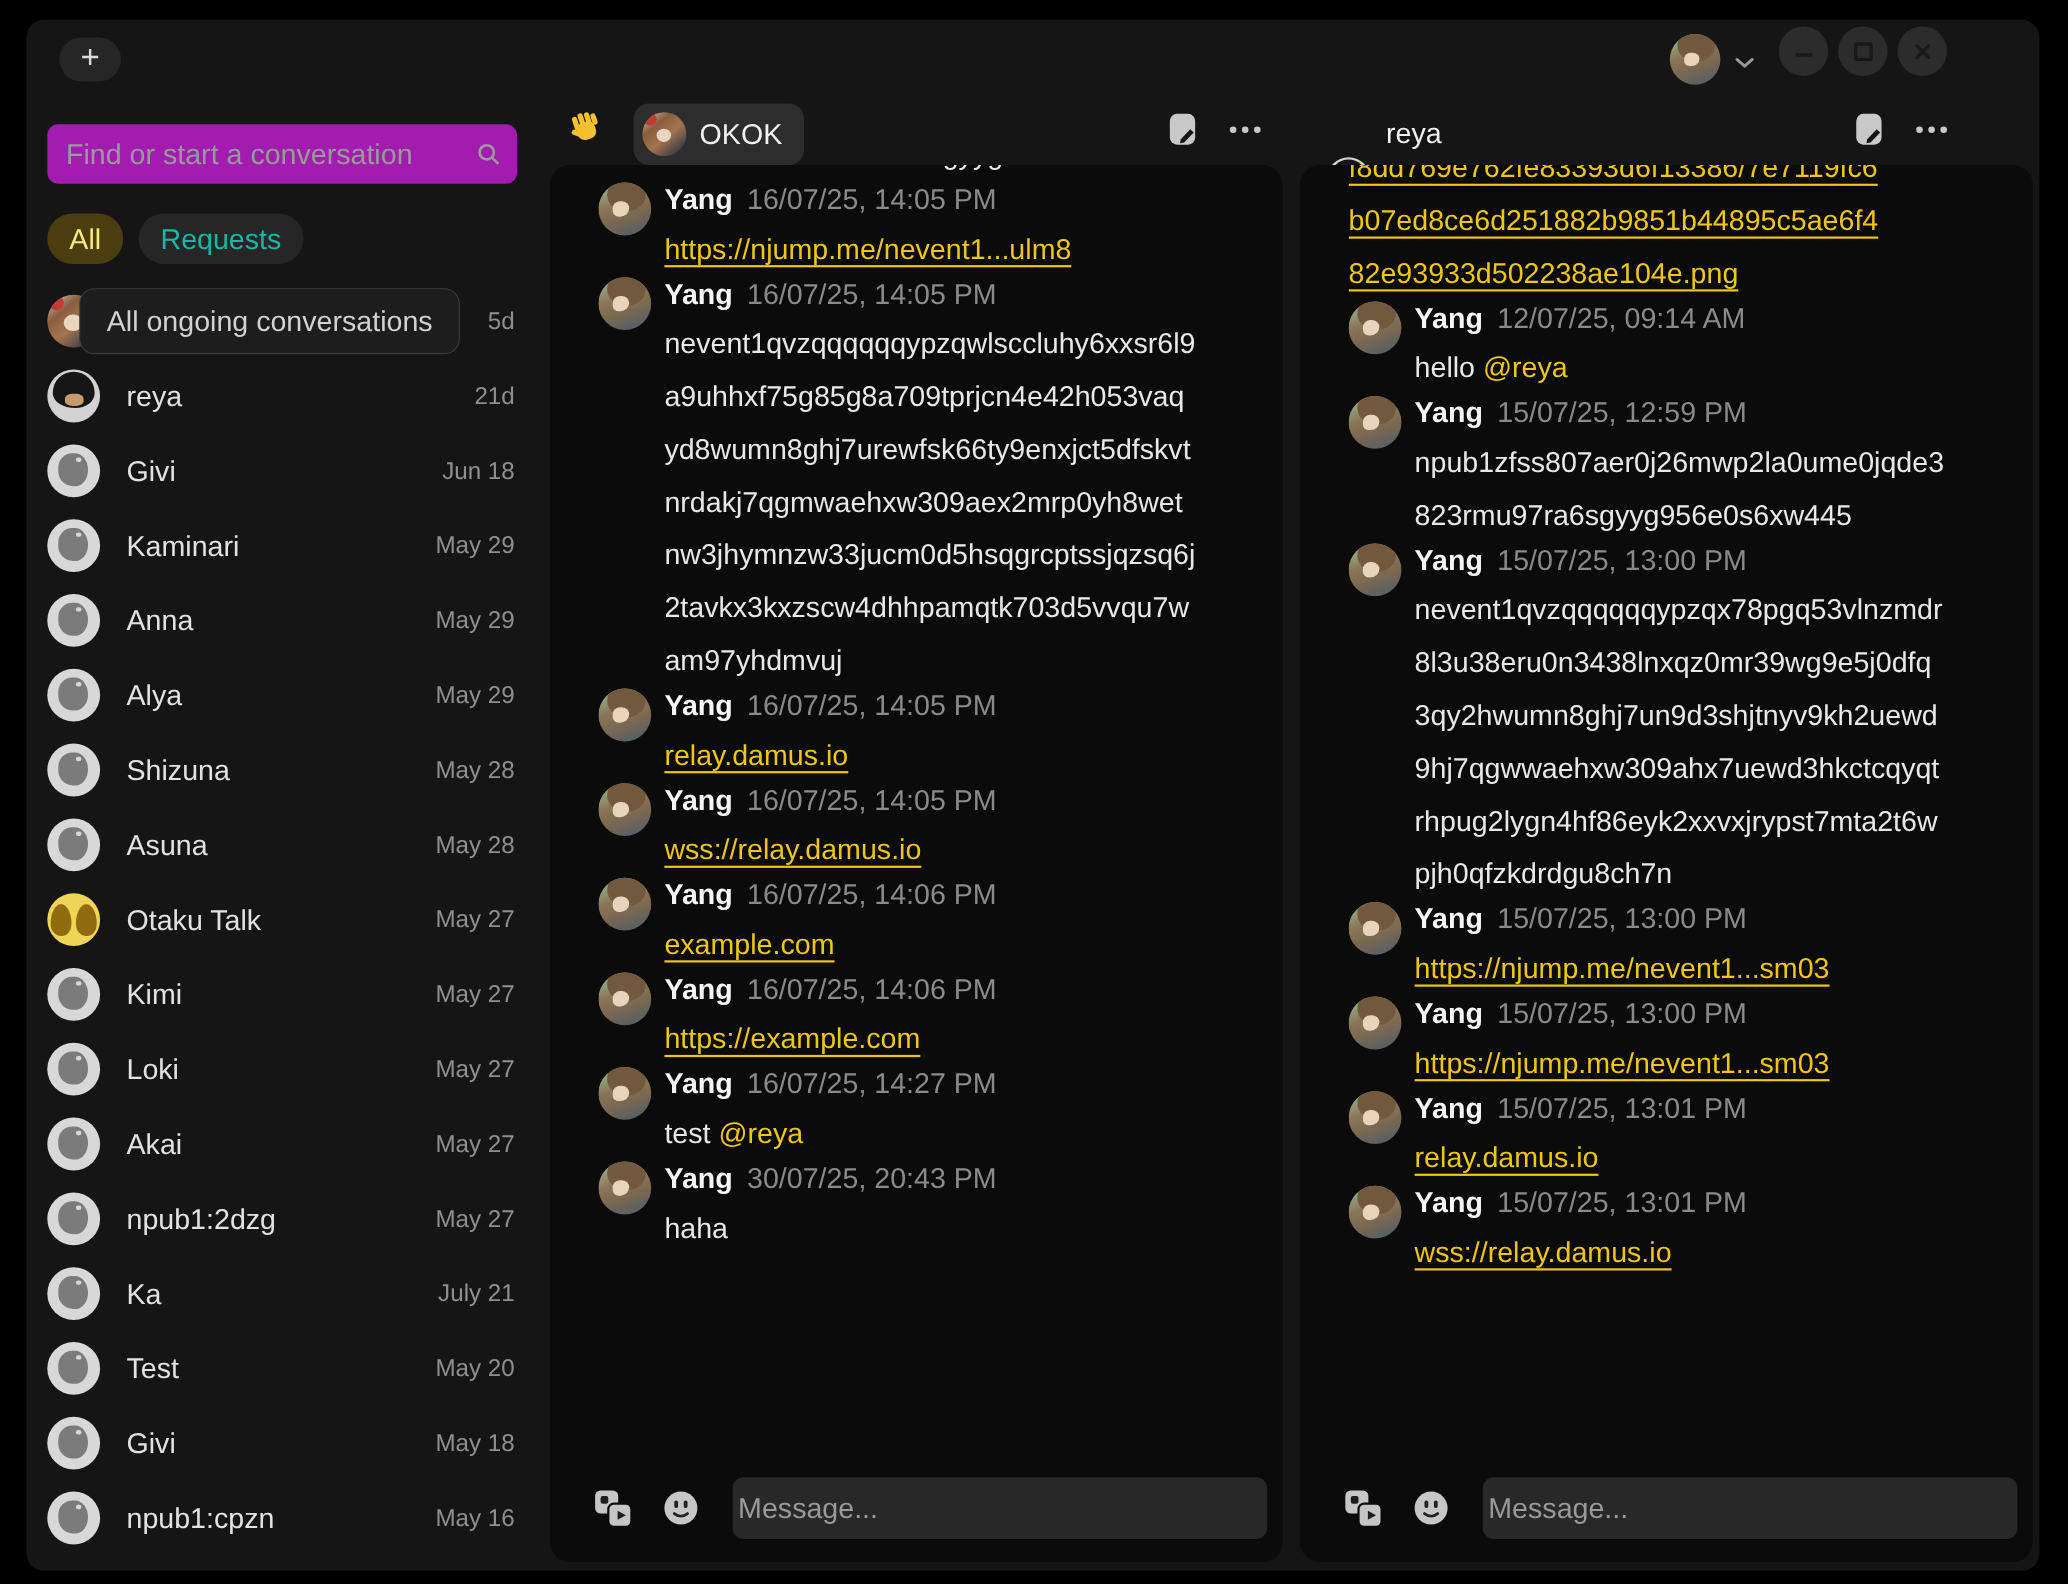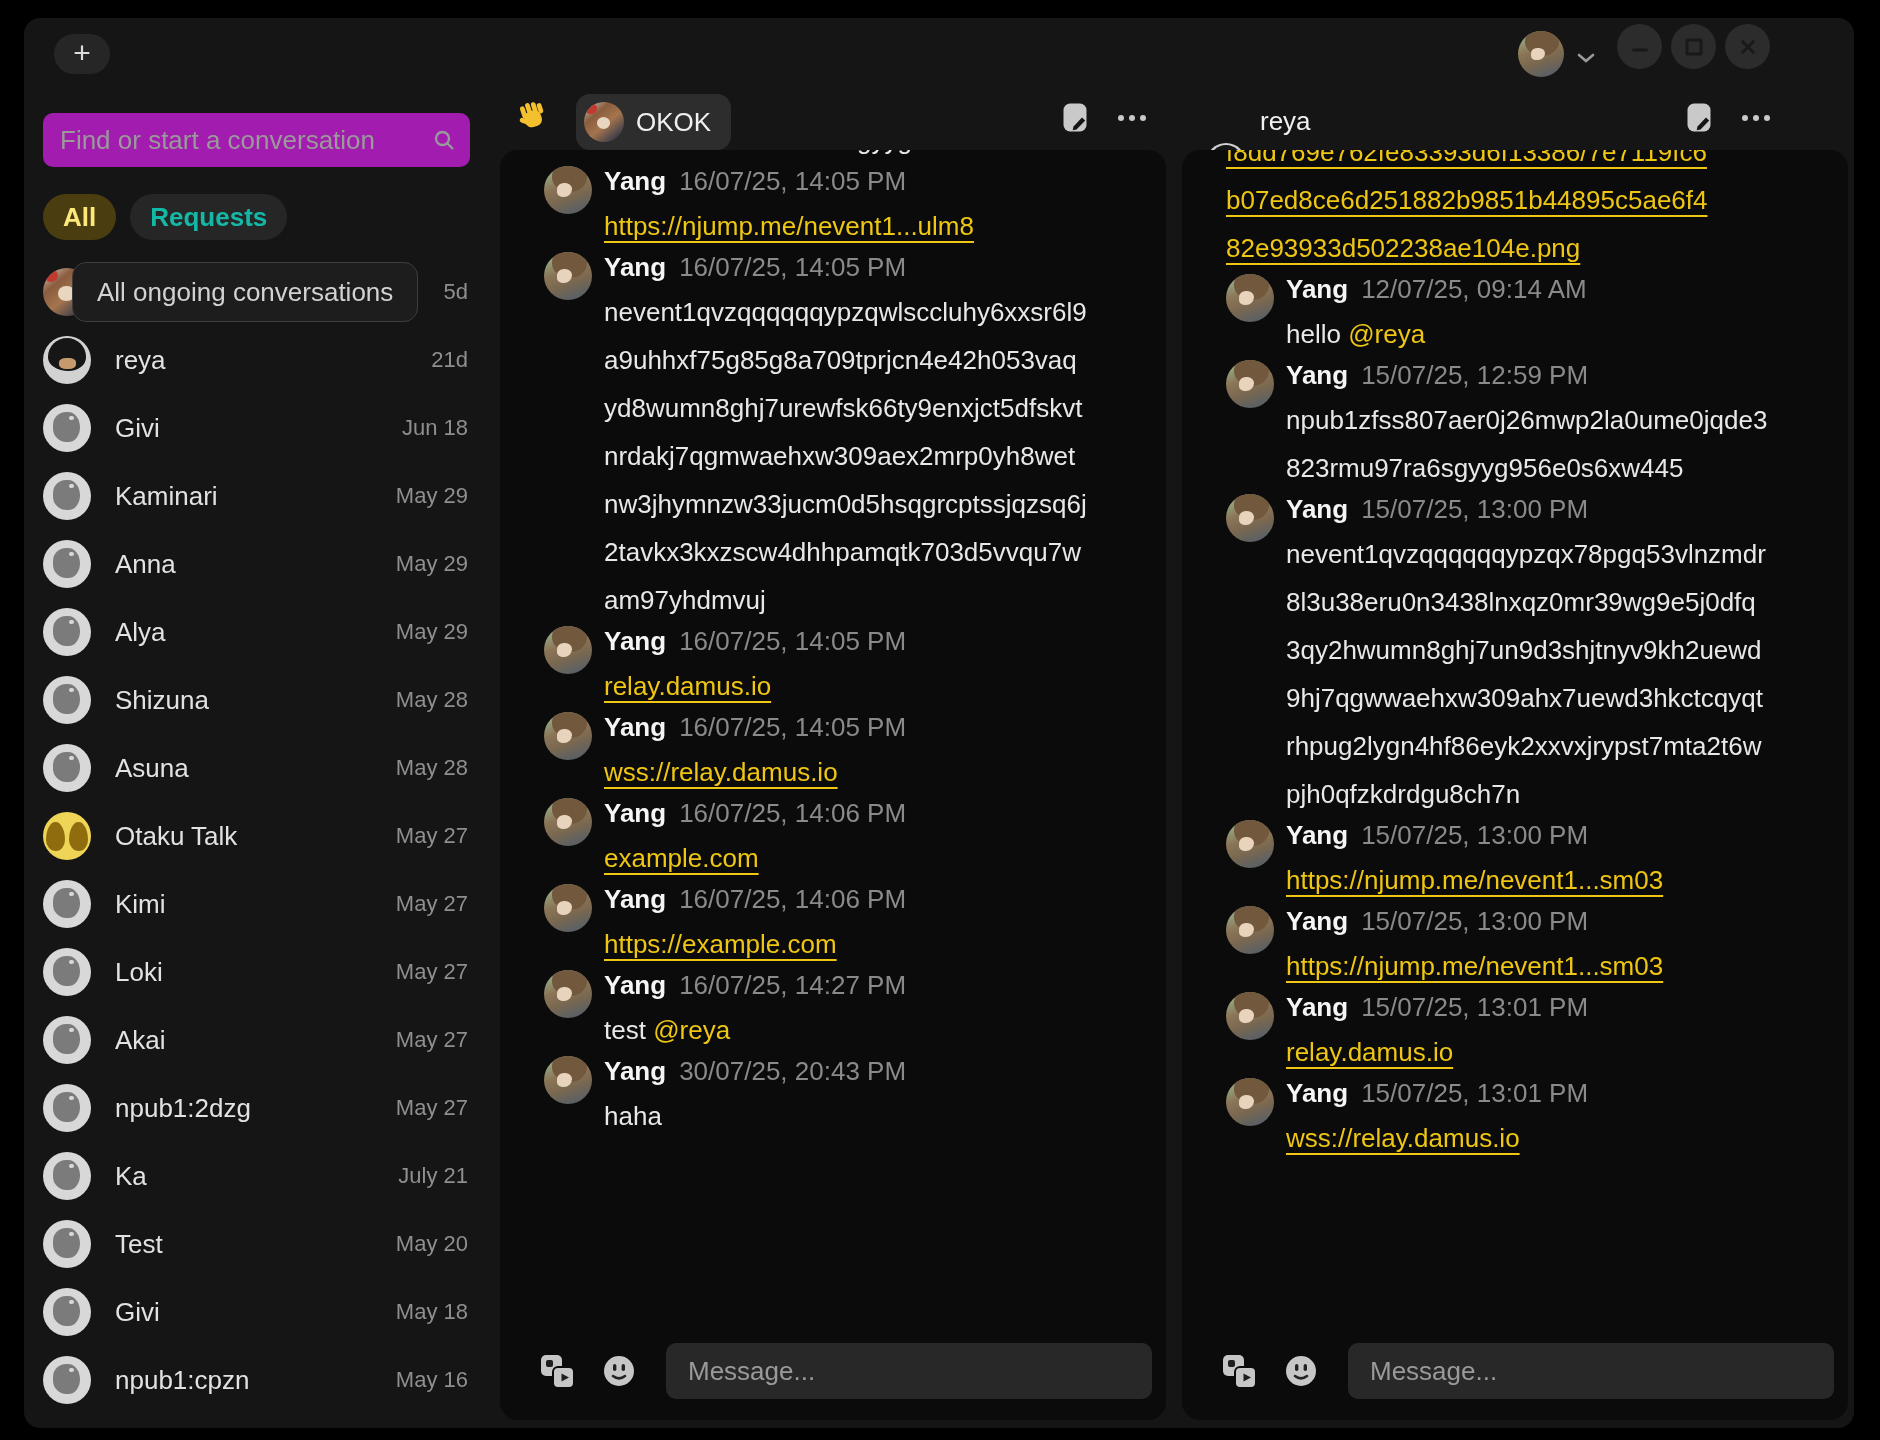--- a/index.html
+++ b/index.html
@@ -25,21 +25,21 @@
 
   
   .search-box{position:absolute;left:19px;top:95px;width:427px;height:54px;background:#a21caf;
     border-radius:10px;display:flex;align-items:center;}
   .search-box input{flex:1;background:transparent;border:none;outline:none;color:#cfcfcf;
     font-size:26px;padding:0 10px 0 17px;font-family:"Liberation Sans",sans-serif;}
   .search-box input::placeholder{color:#9a9a9a;}
   .search-box .icon{margin-right:14px;display:flex;}
   .filters{position:absolute;left:19px;top:176px;display:flex;gap:14px;}
   .pill{height:46px;line-height:46px;padding:0 20px;border-radius:23px;font-size:26px;
-    font-weight:bold;cursor:pointer;}
+    font-weight:normal;cursor:pointer;}
   .pill-all{background:#4a3d0f;color:#fde87c;}
   .pill-req{background:#262626;color:#14b8a6;}
   .conv-list{position:absolute;left:19px;top:240px;width:425px;}
   .conv-row{height:68px;display:flex;align-items:center;cursor:pointer;}
   .conv-row .av{margin-right:24px;}
   .conv-name{font-size:26px;color:#e2e2e2;}
   .conv-date{margin-left:auto;font-size:22px;color:#8f8f8f;}
   .tooltip{position:absolute;left:48px;top:244px;height:58px;line-height:58px;padding:0 24px;
     background:#1d1d1d;border:1px solid #3d3d3d;border-radius:14px;font-size:26px;color:#d2d2d2;
     white-space:nowrap;z-index:6;}
@@ -69,21 +69,21 @@
   .msg-link{color:#eec613;text-decoration:underline;text-decoration-thickness:2px;
     text-underline-offset:6px;cursor:pointer;}
   .mention{color:#eec613;cursor:pointer;}
   .partial{margin-top:0;}
   #msgs0 .partial .msg-body{margin-left:313px;margin-top:-34px;}
   #msgs1 .partial .msg-body{margin-top:-22px;}
   .composer{position:absolute;left:24px;right:14px;bottom:20px;height:58px;display:flex;align-items:center;}
   .composer .cbtn{margin-left:26px;display:flex;cursor:pointer;}
   .composer .cbtn:first-child{margin-left:16px;}
   .composer input{flex:1;margin-left:30px;height:56px;background:#282828;border:none;outline:none;
-    border-radius:10px;color:#d8d8d8;font-size:26px;padding:0 22px;font-family:"Liberation Sans",sans-serif;}
+    border-radius:10px;color:#d8d8d8;font-size:26px;padding:0 5px;font-family:"Liberation Sans",sans-serif;}
   .composer input::placeholder{color:#9a9a9a;}
 
   
   .av{position:relative;border-radius:50%;overflow:hidden;flex:none;background:#d8d8d8;}
   .s48{width:48px;height:48px;} .s46{width:46px;height:46px;} .s40{width:40px;height:40px;}
   .av-default::before{content:"";position:absolute;left:21%;top:16%;width:56%;height:64%;
     background:#7b7b7b;border-radius:52% 48% 46% 54% / 46% 54% 52% 48%;}
   .av-default::after{content:"";position:absolute;left:55%;top:24%;width:10%;height:10%;
     background:#d8d8d8;border-radius:50%;}
   .av-yang{background:linear-gradient(160deg,#7f8d67 0%,#93a07b 18%,#8b7557 40%,#7a6850 62%,#4c5c6e 100%);}

